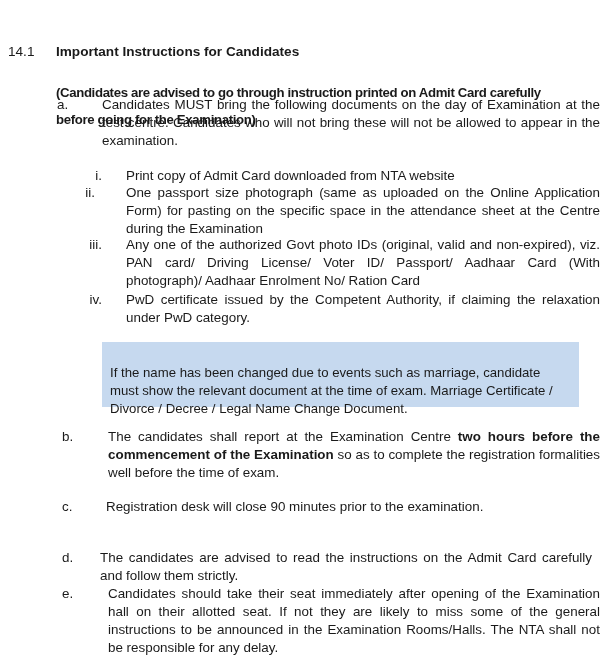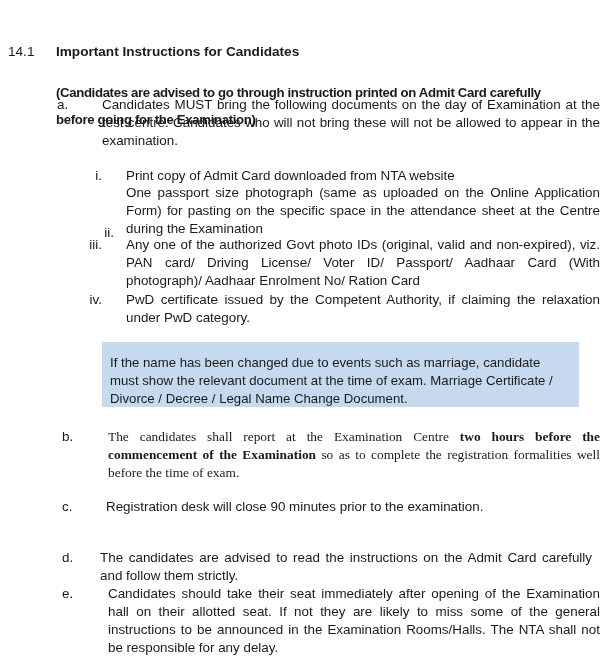--- a/index.html
+++ b/index.html
@@ -10,21 +10,21 @@
   .abs { position: absolute; margin-top: 36px; }
   .sec-num { left: 8px; top: 8px; font-size: 13.6px; }
   .sec-title { left: 56px; top: 8px; font-weight: bold; font-size: 13.6px; }
   .sub-note { left: 56px; top: 43px; width: 524px; font-weight: bold; line-height: 27px; letter-spacing: -0.35px; font-size: 13.2px; }
   .item { position: absolute; line-height: 18px; }
   .marker { position: absolute; }
   .txt { position: absolute; text-align: justify; margin-left: 22px; }
   .roman .marker { width: 26px; text-align: right; }
   .note-box {
     position: absolute; left: 102px; top: 342px; width: 477px; height: 65px;
-    background: #c6d9ef; box-sizing: border-box; padding: 12px 8px 0 8px;
+    background: #c6d9ef; box-sizing: border-box; padding: 22px 8px 0 8px;
     line-height: 18px; font-size: 13.2px;
   }
   b { font-weight: bold; }
 </style>
 </head>
 <body>
 
 <div>
   <span class="abs sec-num">14.1</span>
   <span class="abs sec-title">Important Instructions for Candidates</span>
@@ -35,39 +35,39 @@
 <div class="item" style="left:0;top:96px;width:614px;">
   <span class="marker" style="left:57px;top:0;">a.</span>
   <span class="txt" style="left:80px;top:0;width:498px;">Candidates MUST bring the following documents on the day of Examination at the test centre. Candidates who will not bring these will not be allowed to appear in the examination.</span>
 </div>
 
 <div class="item roman" style="left:0;top:167px;">
   <span class="marker" style="left:76px;">i.</span>
   <span class="txt" style="left:104px;width:474px;">Print copy of Admit Card downloaded from NTA website</span>
 </div>
 <div class="item roman" style="left:0;top:184px;">
-  <span class="marker" style="left:88px;margin-top:40px;">ii.</span>
+  <span class="marker" style="left:69px;">ii.</span>
   <span class="txt" style="left:104px;width:474px;">One passport size photograph (same as uploaded on the Online Application Form) for pasting on the specific space in the attendance sheet at the Centre during the Examination</span>
 </div>
 <div class="item roman" style="left:0;top:236px;">
   <span class="marker" style="left:76px;">iii.</span>
   <span class="txt" style="left:104px;width:474px;">Any one of the authorized Govt photo IDs (original, valid and non-expired), viz. PAN card/ Driving License/ Voter ID/ Passport/ Aadhaar Card (With photograph)/ Aadhaar Enrolment No/ Ration Card</span>
 </div>
 <div class="item roman" style="left:0;top:291px;">
   <span class="marker" style="left:76px;">iv.</span>
   <span class="txt" style="left:104px;width:474px;">PwD certificate issued by the Competent Authority, if claiming the relaxation under PwD category.</span>
 </div>
 
 <div class="note-box">
   <span>If the name has been changed due to events such as marriage, candidate must show the relevant document at the time of exam. Marriage Certificate / Divorce / Decree / Legal Name Change Document.</span>
 </div>
 
 <div class="item" style="left:0;top:428px;width:614px;">
   <span class="marker" style="left:62px;">b.</span>
-  <span class="txt" style="left:86px;width:492px;font-family:Liberation Serif, serif;"><span>The candidates shall report at the Examination Centre </span><b>two hours before the commencement of the Examination</b><span> so as to complete the registration formalities well before the time of exam.</span></span>
+  <span class="txt" style="left:86px;width:492px;"><span>The candidates shall report at the Examination Centre </span><b>two hours before the commencement of the Examination</b><span> so as to complete the registration formalities well before the time of exam.</span></span>
 </div>
 
 <div class="item" style="left:0;top:498px;width:614px;">
   <span class="marker" style="left:62px;">c.</span>
   <span class="txt" style="left:84px;width:492px;">Registration desk will close 90 minutes prior to the examination.</span>
 </div>
 
 <div class="item" style="left:0;top:549px;width:614px;">
   <span class="marker" style="left:62px;">d.</span>
   <span class="txt" style="left:78px;width:492px;">The candidates are advised to read the instructions on the Admit Card carefully and follow them strictly.</span>

